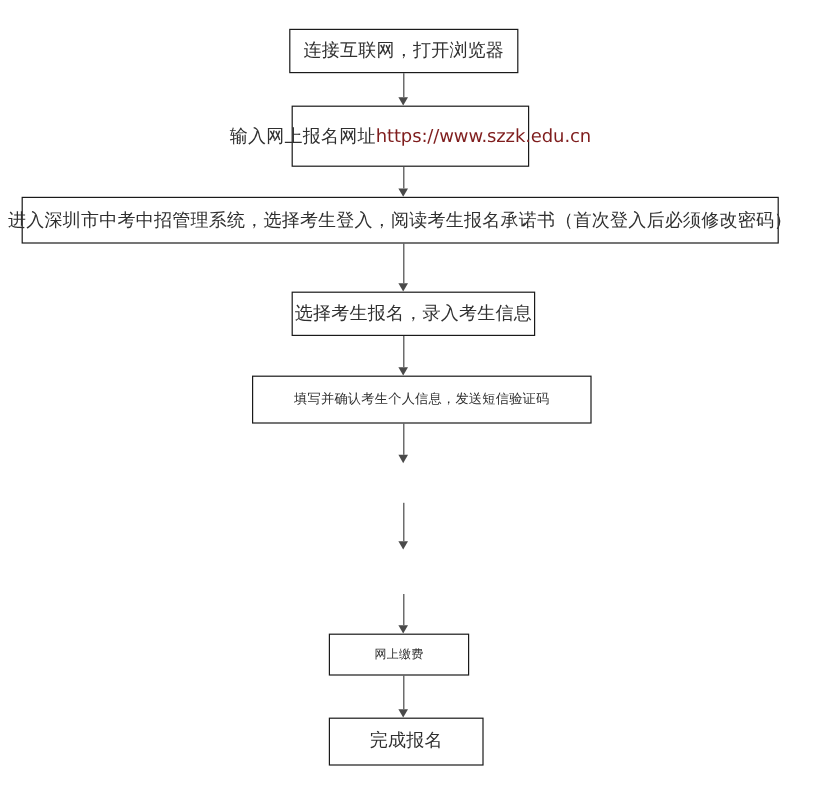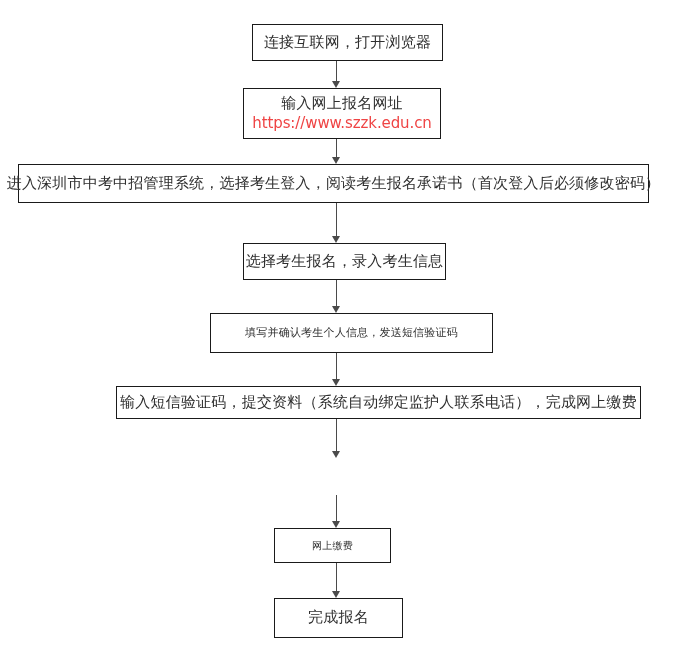--- a/index.html
+++ b/index.html
@@ -33,34 +33,34 @@
     line-height: 1.32;
     letter-spacing: 0.2px;
     white-space: nowrap;
   }
   .node .line1,
   .node .line2 {
     display: block;
   }
   .node .stack {
     display: flex;
-    flex-direction: column;
+    flex-direction: row;
     align-items: center;
     justify-content: center;
     text-align: right;
   }
   .url-line {
     font-family: "DejaVu Sans", "Liberation Sans", sans-serif;
     font-size: 15px;
     letter-spacing: -0.1px;
-    color: #ef4444;
+    color: #7f1d1d;
   }
 
   
-  #node-1 { left: 252px; top: 24px;  width: 191px; height: 37px; font-size: 15px; }
+  #node-1 { left: 241px; top: 24px;  width: 191px; height: 37px; font-size: 15px; }
   #node-2 { left: 243px; top: 88px;  width: 198px; height: 51px; font-size: 15px; }
   #node-3 { left: 18px;  top: 164px; width: 631px; height: 39px; font-size: 15px; }
   #node-4 { left: 243px; top: 243px; width: 203px; height: 37px; font-size: 15px; }
   #node-5 { left: 190px; top: 313px; width: 283px; height: 40px; font-size: 11px; margin-left: 20px; }
   #node-6 { left: 116px; top: 386px; width: 525px; height: 33px; font-size: 15px; }
   #node-7 { left: 263px; top: 458px; width: 156px; height: 37px; font-size: 15px; }
   #node-8 { left: 274px; top: 528px; width: 117px; height: 35px; font-size: 10px; }
   #node-9 { left: 274px; top: 598px; width: 129px; height: 40px; font-size: 15px; }
 
   
@@ -149,23 +149,20 @@
 
   <div class="node" id="node-5">
     <span class="line1">填写并确认考生个人信息，发送短信验证码</span>
   </div>
 
   <div class="connector" id="conn-5">
     <span class="shaft"></span>
     <span class="head"></span>
   </div>
 
-  <div class="node" id="node-6">
-    <span class="line1">输入短信验证码，提交资料（系统自动绑定监护人联系电话），完成网上缴费</span>
-  </div>
 
   <div class="connector" id="conn-6">
     <span class="shaft"></span>
     <span class="head"></span>
   </div>
 
 
   <div class="connector" id="conn-7">
     <span class="shaft"></span>
     <span class="head"></span>

